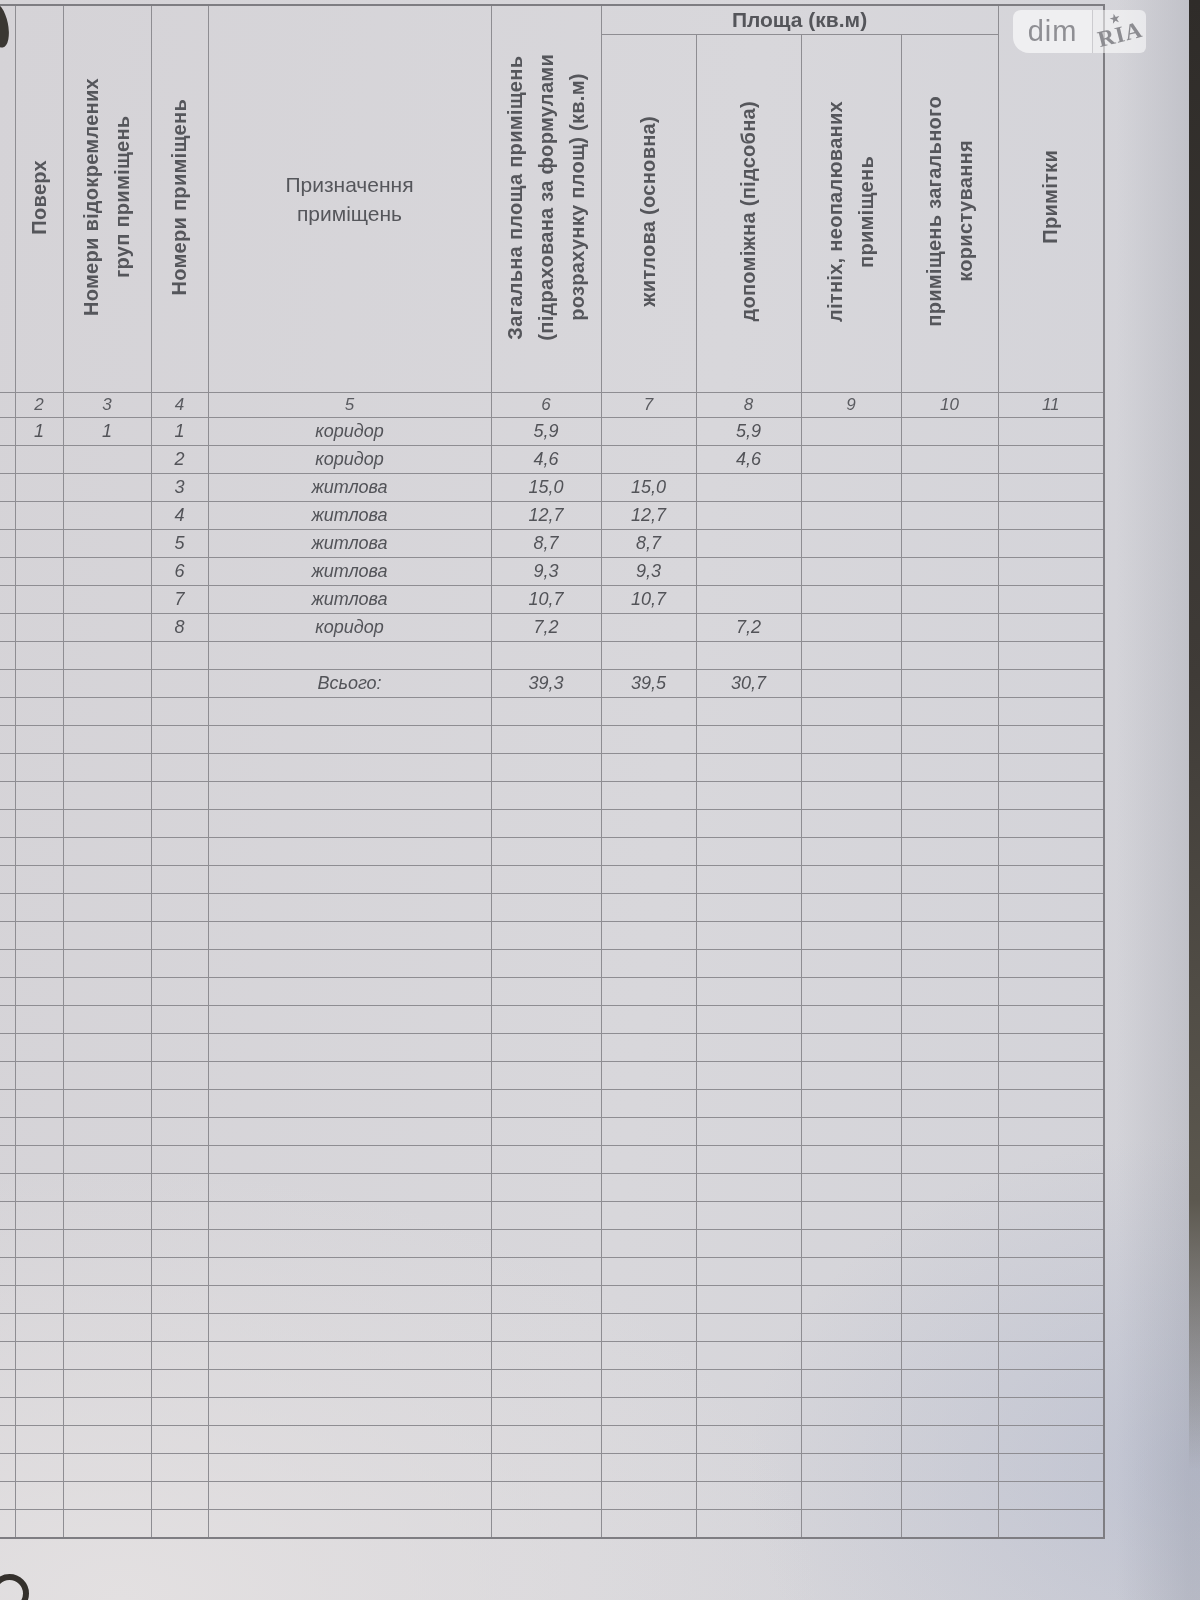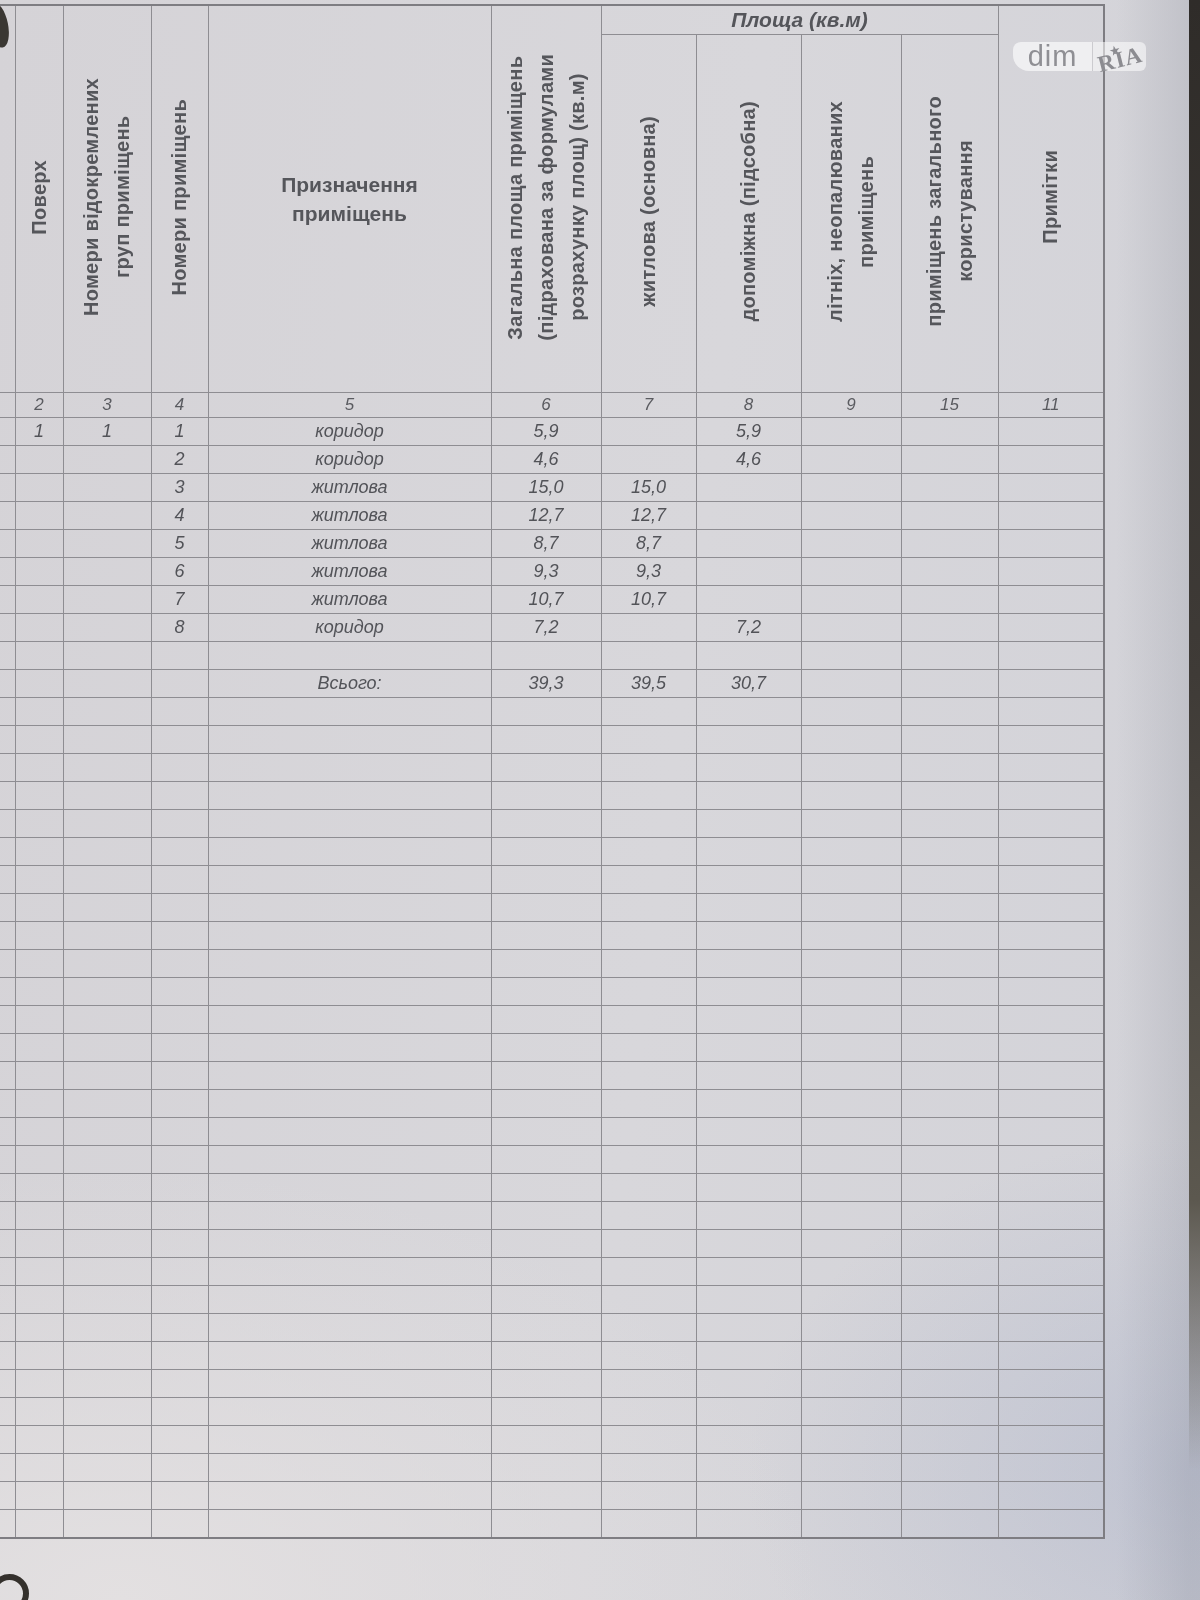--- a/index.html
+++ b/index.html
@@ -21,42 +21,42 @@
   table.expl td {
     border:1px solid #8e8d92; padding:0; text-align:center; vertical-align:middle;
     overflow:hidden;
   }
 
   
   col.c0{width:40px} col.c1{width:48px} col.c2{width:88px} col.c3{width:57px}
   col.c4{width:283px} col.c5{width:110px} col.c6{width:95px} col.c7{width:105px}
   col.c8{width:100px} col.c9{width:97px} col.c10{width:106px}
 
-  tr.hrow1 td.area-span { height:28px; font-weight:700; font-size:21px; color:#54555a;font-style:italic; }
+  tr.hrow1 td.area-span { height:28px; font-weight:700; font-size:21px; color:#54555a; }
   tr.hrow2 td { height:357px; }
 
   .vt {
     display:inline-block;
     writing-mode:vertical-rl; transform:rotate(180deg);
     white-space:pre-line; text-align:center;
     font-weight:700; font-size:20px; line-height:1.55; letter-spacing:.3px;
     color:#55565b;
   }
   .hz {
     white-space:pre-line; text-align:center;
-    font-weight:700; font-size:21px; line-height:1.4; color:#55565b;
+    font-weight:400; font-size:21px; line-height:1.4; color:#55565b;
   }
 
   .numrow td { height:24px; font-style:italic; font-size:17px; color:#5a5b60; }
   .datarow td { height:27px; font-style:italic; font-size:18px; color:#525358; }
   .totalsrow td { font-weight:500; }
   td.c-total-label { padding-right:85px; }
 
   
-  .wm { position:absolute; left:1013px; top:10px; width:133px; height:29px; display:flex;margin-top:32px; }
+  .wm { position:absolute; left:1013px; top:10px; width:133px; height:43px; display:flex; }
   .wm-left {
     flex:1.5; background:rgba(255,255,255,.62);
     border-radius:8px 0 0 16px;
     display:flex; align-items:center; justify-content:center;
     color:#8f8f94; font-size:29px; letter-spacing:1px;
     border-right:1px solid rgba(150,150,155,.4);
   }
   .wm-right {
     flex:1; background:rgba(255,255,255,.55);
     border-radius:0 6px 6px 0; position:relative;
@@ -154,21 +154,21 @@
           <tr class="numrow">
             <td></td>
             <td>2</td>
             <td>3</td>
             <td>4</td>
             <td class="c-purpose">5</td>
             <td>6</td>
             <td>7</td>
             <td>8</td>
             <td>9</td>
-            <td>15</td>
+            <td>10</td>
             <td>11</td>
           </tr>
           <tr class="datarow">
             <td></td>
             <td>1</td>
             <td>1</td>
             <td>1</td>
             <td class="c-purpose">коридор</td>
             <td>5,9</td>
             <td></td>

